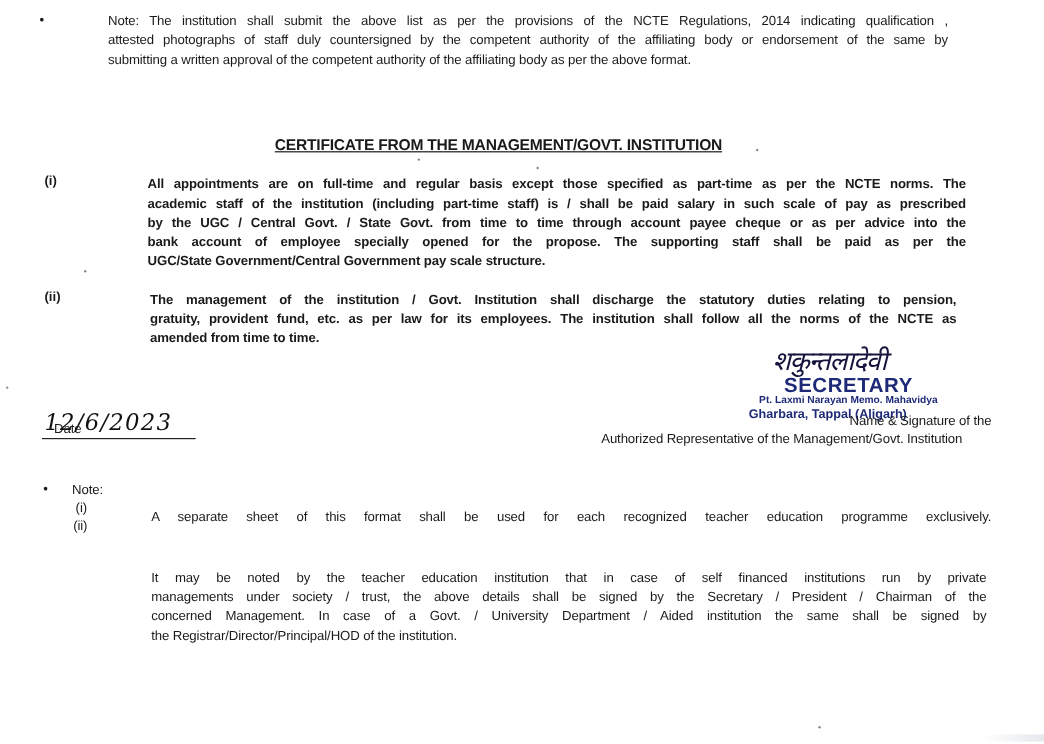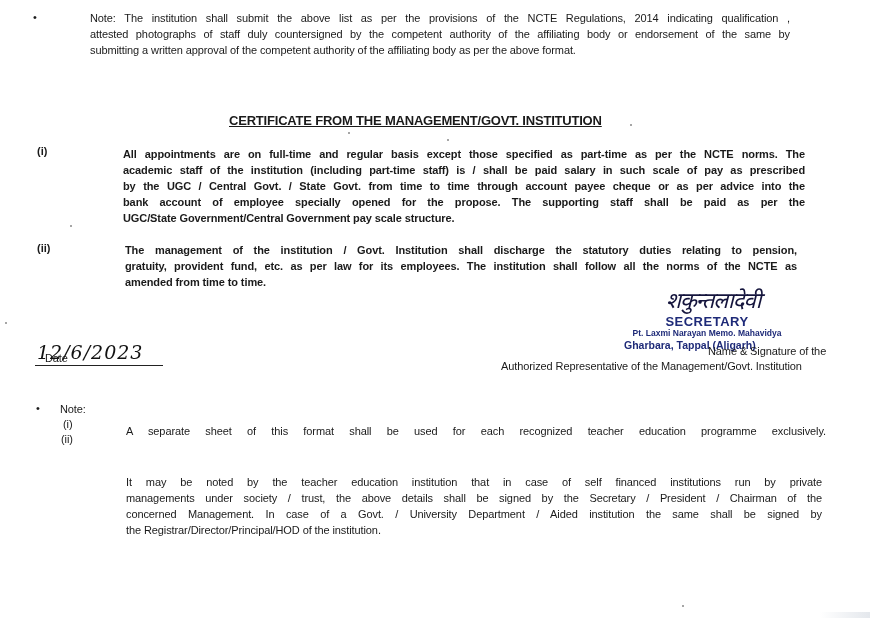--- a/index.html
+++ b/index.html
@@ -7,23 +7,23 @@
     width:870px; height:620px; background:#ffffff; position:relative; overflow:hidden;
     font-family:"Liberation Sans", sans-serif; color:#1a1a1a;
   }
   .abs { position:absolute; }
   .txt { font-family:"Liberation Sans Narrow","Liberation Sans", sans-serif; font-size:11px; line-height:16px; letter-spacing:-0.1px; }
   .just { text-align:justify; text-align-last:justify; }
   .last { text-align:right; text-align-last:left; }
   .bullet { font-size:11px; }
   .title { font-size:13px; font-weight:bold; text-decoration:underline; letter-spacing:-0.2px; }
   .bold { font-weight:bold; font-size:11px; }
-  .sig-hand { font-family:"DejaVu Serif", serif; font-size:22px; color:#14143c; font-style:italic; letter-spacing:-1px;margin-left:22px; }
+  .sig-hand { font-family:"DejaVu Serif", serif; font-size:22px; color:#14143c; font-style:italic; letter-spacing:-1px; }
   .stamp { color:#1e2a78; text-align:center; font-weight:bold; }
-  .stamp .s1 { font-size:13px; letter-spacing:0.5px; line-height:13px; }
+  .stamp .s1 { font-size:17px; letter-spacing:0.5px; line-height:13px; }
   .stamp .s2 { font-size:8.5px; line-height:11px; }
   .stamp .s3 { font-size:10.5px; line-height:12px; }
   .date-line { border-bottom:1px solid #222; width:128px; height:20px; }
   .date-val { font-family:"DejaVu Serif", serif; font-style:italic; font-size:19px; color:#111; letter-spacing:1px; }
   .speck { position:absolute; width:2px; height:2px; background:#888; border-radius:1px; }
 </style>
 </head>
 <body>
 
 <div class="abs bullet" style="left:33px;top:11px;">•</div>

